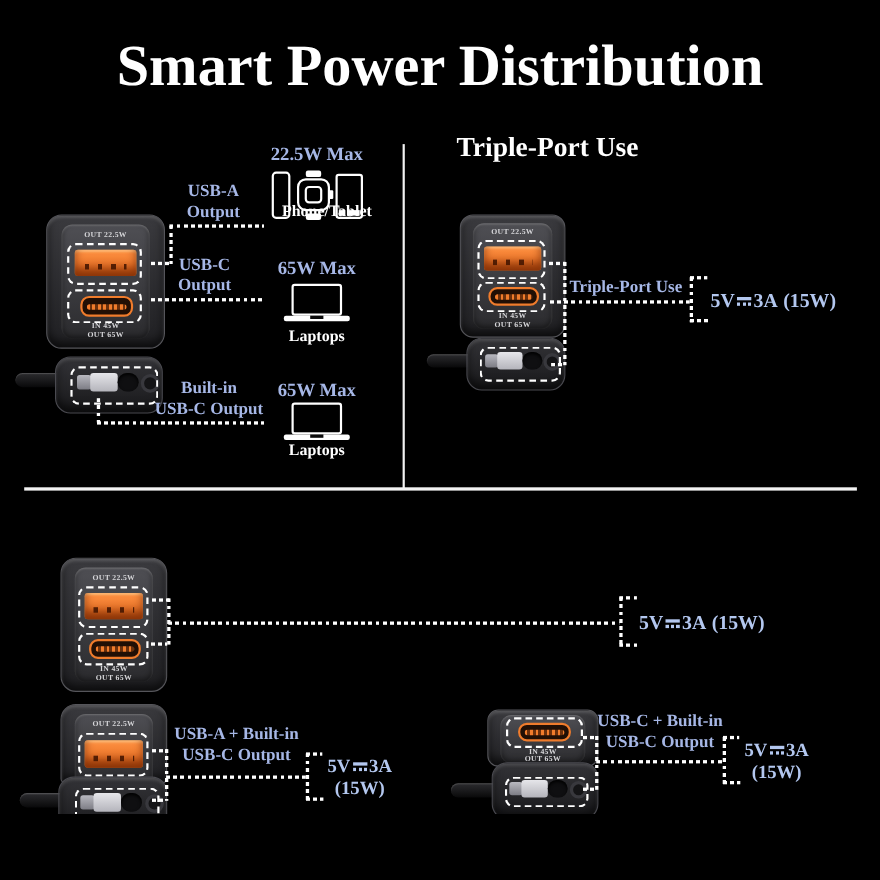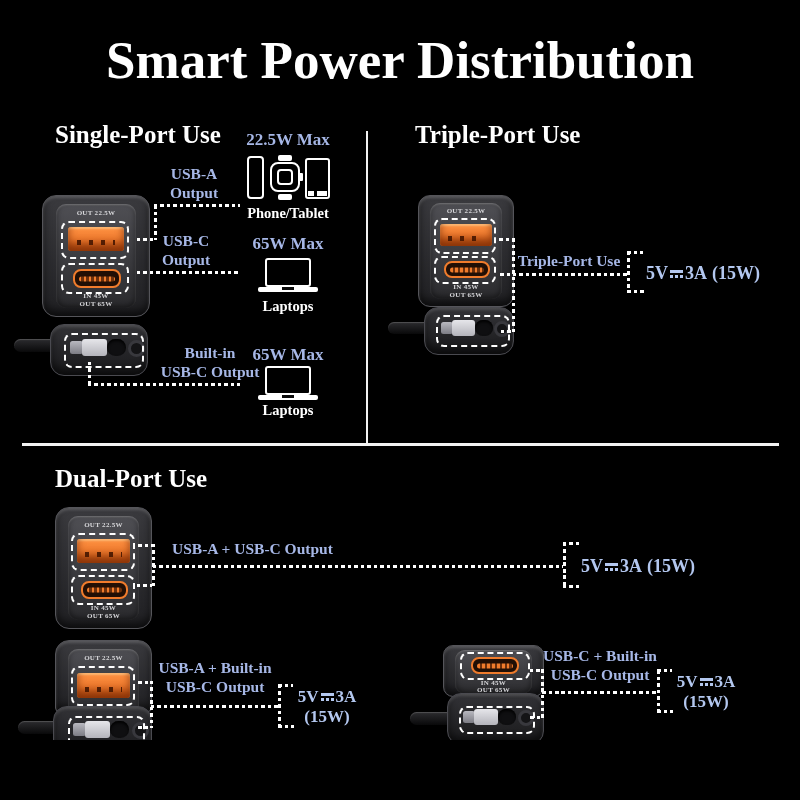--- a/index.html
+++ b/index.html
@@ -70,21 +70,20 @@
 </head>
 <body>
 
 <div id="stage">
 
   <div class="abs title">Smart Power Distribution</div>
 
   <div class="abs vsolid" style="left:366px;top:131px;height:313px;"></div>
   <div class="abs hsolid" style="left:22px;top:443px;width:757px;"></div>
 
-  <div class="abs h2" style="left:55px;top:121px;">Single-Port Use</div>
 
   <div class="abs charger" style="left:42px;top:195px;width:106px;height:120px;">
     <div class="abs face" style="left:13px;top:8px;width:80px;height:104px;">
       <div class="ptxt" style="top:5px;">OUT 22.5W</div>
       <div class="abs dashbox" style="left:5px;top:17px;width:64px;height:34px;"></div>
       <div class="abs usba" style="left:12px;top:23px;width:56px;height:24px;"></div>
       <div class="abs dashbox" style="left:5px;top:59px;width:64px;height:27px;"></div>
       <div class="abs usbc" style="left:17px;top:65px;width:44px;height:15px;"></div>
       <div class="ptxt" style="top:88px;">IN 45W</div>
       <div class="ptxt" style="top:96px;">OUT 65W</div>
@@ -115,36 +114,36 @@
     <div class="abs" style="left:10px;top:39px;width:14px;height:6px;background:#fff;border-radius:2px;"></div>
     <div class="abs oicon" style="left:2px;top:7px;width:30px;height:30px;border-radius:8px;"></div>
     <div class="abs oicon" style="left:9px;top:14px;width:16px;height:16px;border-width:2px;border-radius:4px;"></div>
     <div class="abs" style="left:31px;top:18px;width:4px;height:8px;background:#fff;border-radius:1px;"></div>
   </div>
   <div class="abs" style="left:305px;top:158px;width:25px;height:41px;">
     <div class="abs oicon" style="left:0;top:0;width:25px;height:41px;border-radius:3px;"></div>
     <div class="abs" style="left:3px;top:33px;width:6px;height:5px;background:#fff;"></div>
     <div class="abs" style="left:12px;top:33px;width:10px;height:5px;background:#fff;"></div>
   </div>
-  <div class="abs devl" style="left:238px;top:205px;width:100px;">Phone/Tablet</div>
+  <div class="abs devl" style="left:238px;top:184px;width:100px;text-align:right;">Phone/Tablet</div>
 
   <div class="abs blue2" style="left:140px;top:231px;width:92px;">
     <span>USB-C</span><br>
     <span>Output</span>
   </div>
   <div class="abs hd" style="left:137px;top:271px;width:103px;"></div>
   <div class="abs maxl" style="left:238px;top:234px;width:100px;">65W Max</div>
   <div class="abs" style="left:258px;top:258px;width:60px;height:37px;">
     <div class="abs oicon" style="left:7px;top:0;width:46px;height:29px;border-radius:3px;"></div>
     <div class="abs lapbase" style="left:0;top:29px;width:60px;height:5px;"></div>
     <div class="abs lapnotch" style="left:24px;top:29px;width:12px;height:3px;"></div>
   </div>
   <div class="abs devl" style="left:238px;top:298px;width:100px;">Laptops</div>
 
-  <div class="abs blue2" style="left:152px;top:343px;width:116px;">
+  <div class="abs blue2" style="left:132px;top:343px;width:116px;">
     <span>Built-in</span><br>
     <span>USB-C Output</span>
   </div>
   <div class="abs vd" style="left:88px;top:362px;height:22px;"></div>
   <div class="abs hd" style="left:88px;top:383px;width:152px;"></div>
   <div class="abs maxl" style="left:238px;top:345px;width:100px;">65W Max</div>
   <div class="abs" style="left:258px;top:366px;width:60px;height:37px;">
     <div class="abs oicon" style="left:7px;top:0;width:46px;height:29px;border-radius:3px;"></div>
     <div class="abs lapbase" style="left:0;top:29px;width:60px;height:5px;"></div>
     <div class="abs lapnotch" style="left:24px;top:29px;width:12px;height:3px;"></div>
@@ -180,39 +179,37 @@
   <div class="abs hd" style="left:500px;top:273px;width:127px;"></div>
   <div class="abs blue2" style="left:508px;top:251px;width:122px;">Triple-Port Use</div>
 
   <div class="abs vd" style="left:627px;top:252px;height:41px;"></div>
   <div class="abs hd" style="left:627px;top:251px;width:16px;"></div>
   <div class="abs hd" style="left:627px;top:290px;width:17px;"></div>
   <div class="abs power" style="left:646px;top:263px;">
     <span>5V</span><span class="dc"></span><span>3A</span><span class="w">(15W)</span>
   </div>
 
-  <div class="abs h2" style="left:55px;top:465px;">Dual-Port Use</div>
 
   <div class="abs charger" style="left:55px;top:507px;width:95px;height:120px;">
     <div class="abs face" style="left:12px;top:8px;width:71px;height:104px;">
       <div class="ptxt" style="top:5px;">OUT 22.5W</div>
       <div class="abs dashbox" style="left:3px;top:17px;width:60px;height:34px;"></div>
       <div class="abs usba" style="left:9px;top:23px;width:53px;height:24px;"></div>
       <div class="abs dashbox" style="left:3px;top:59px;width:60px;height:26px;"></div>
       <div class="abs usbc" style="left:13px;top:65px;width:43px;height:14px;"></div>
       <div class="ptxt" style="top:88px;">IN 45W</div>
       <div class="ptxt" style="top:96px;">OUT 65W</div>
     </div>
   </div>
 
   <div class="abs hd" style="left:138px;top:544px;width:16px;"></div>
   <div class="abs vd" style="left:152px;top:544px;height:42px;"></div>
   <div class="abs hd" style="left:137px;top:584px;width:15px;"></div>
   <div class="abs hd" style="left:153px;top:565px;width:410px;"></div>
-  <div class="abs blue1" style="left:172px;top:539px;">USB-A + USB-C Output</div>
 
   <div class="abs vd" style="left:563px;top:543px;height:45px;"></div>
   <div class="abs hd" style="left:563px;top:542px;width:16px;"></div>
   <div class="abs hd" style="left:563px;top:585px;width:17px;"></div>
   <div class="abs power" style="left:581px;top:556px;">
     <span>5V</span><span class="dc"></span><span>3A</span><span class="w">(15W)</span>
   </div>
 
   <div class="abs charger" style="left:55px;top:640px;width:95px;height:70px;border-radius:14px 14px 4px 4px;">
     <div class="abs face" style="left:12px;top:8px;width:71px;height:62px;border-radius:10px 10px 0 0;">

